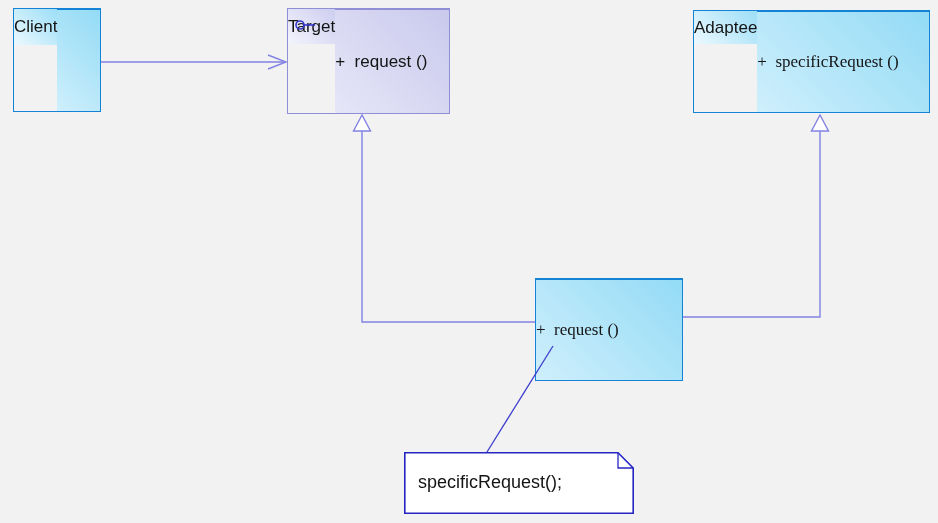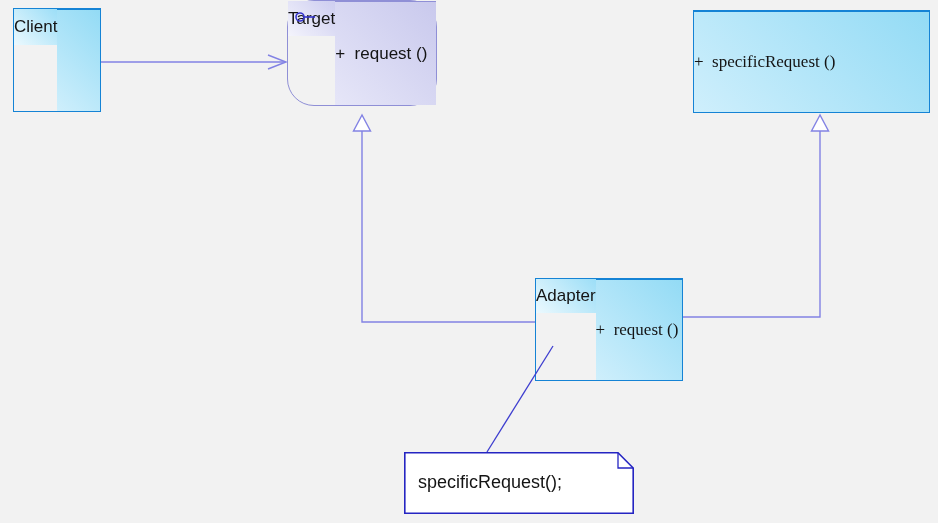--- a/index.html
+++ b/index.html
@@ -35,21 +35,21 @@
   
   .purple { border-color:#8f8fd6; }
   .purple .row + .row { border-top-color:#8f8fd6; }
   .purple .row-title  { background:linear-gradient(225deg, #cdcdf0 0%, #f4f4fc 100%); }
   .purple .row-mid    { background:linear-gradient(225deg, #e1e1f7 0%, #f6f6fd 100%); }
   .purple .row-method { background:linear-gradient(225deg, #c9c9ed 0%, #e6e6f8 100%); }
 
   #client  { left:13px;  top:8px;   width:88px;  height:104px; }
   #client  .row-title { height:36px; } #client  .row-mid { height:34px; }
 
-  #target  { left:287px; top:0;   width:150px; height:106px;border-radius:27px; }
+  #target  { left:287px; top:8px;   width:163px; height:106px; }
   #target  .row-title { height:35px; } #target  .row-mid { height:36px; }
 
   #adaptee { left:693px; top:10px;  width:237px; height:103px; }
   #adaptee .row-title { height:33px; } #adaptee .row-mid { height:36px; }
 
   #adapter { left:535px; top:278px; width:148px; height:103px; }
   #adapter .row-title { height:34px; } #adapter .row-mid { height:36px; }
 
   .iface-icon { position:absolute; left:6px; top:9px; }
 
@@ -84,26 +84,26 @@
         <circle cx="6" cy="7" r="4" fill="none" stroke="#3535cc" stroke-width="1.6"></circle>
         <line x1="10" y1="7" x2="21" y2="7" stroke="#3535cc" stroke-width="1.6"></line>
       </svg>
       <span>Target</span>
     </div>
     <div class="row row-mid"></div>
     <div class="row row-method">+  request ()</div>
   </div>
 
   <div class="uml-class cyan" id="adaptee">
+    <div class="row row-title">Adaptee</div>
     <div class="row row-mid"></div>
     <div class="row row-method">+  specificRequest ()</div>
   </div>
 
   <div class="uml-class cyan" id="adapter">
-    <div class="row row-title">Adapter</div>
     <div class="row row-mid"></div>
     <div class="row row-method">+  request ()</div>
   </div>
 
   <svg class="overlay" width="938" height="523" viewBox="0 0 938 523">
 
     <line x1="101" y1="62" x2="285" y2="62" stroke="#8282e4" stroke-width="1.4"></line>
     <path d="M268,55 L286,62 L268,69" fill="none" stroke="#8282e4" stroke-width="1.4"></path>
 
     <polyline points="535,322 362,322 362,131" fill="none" stroke="#8282e4" stroke-width="1.4"></polyline>

